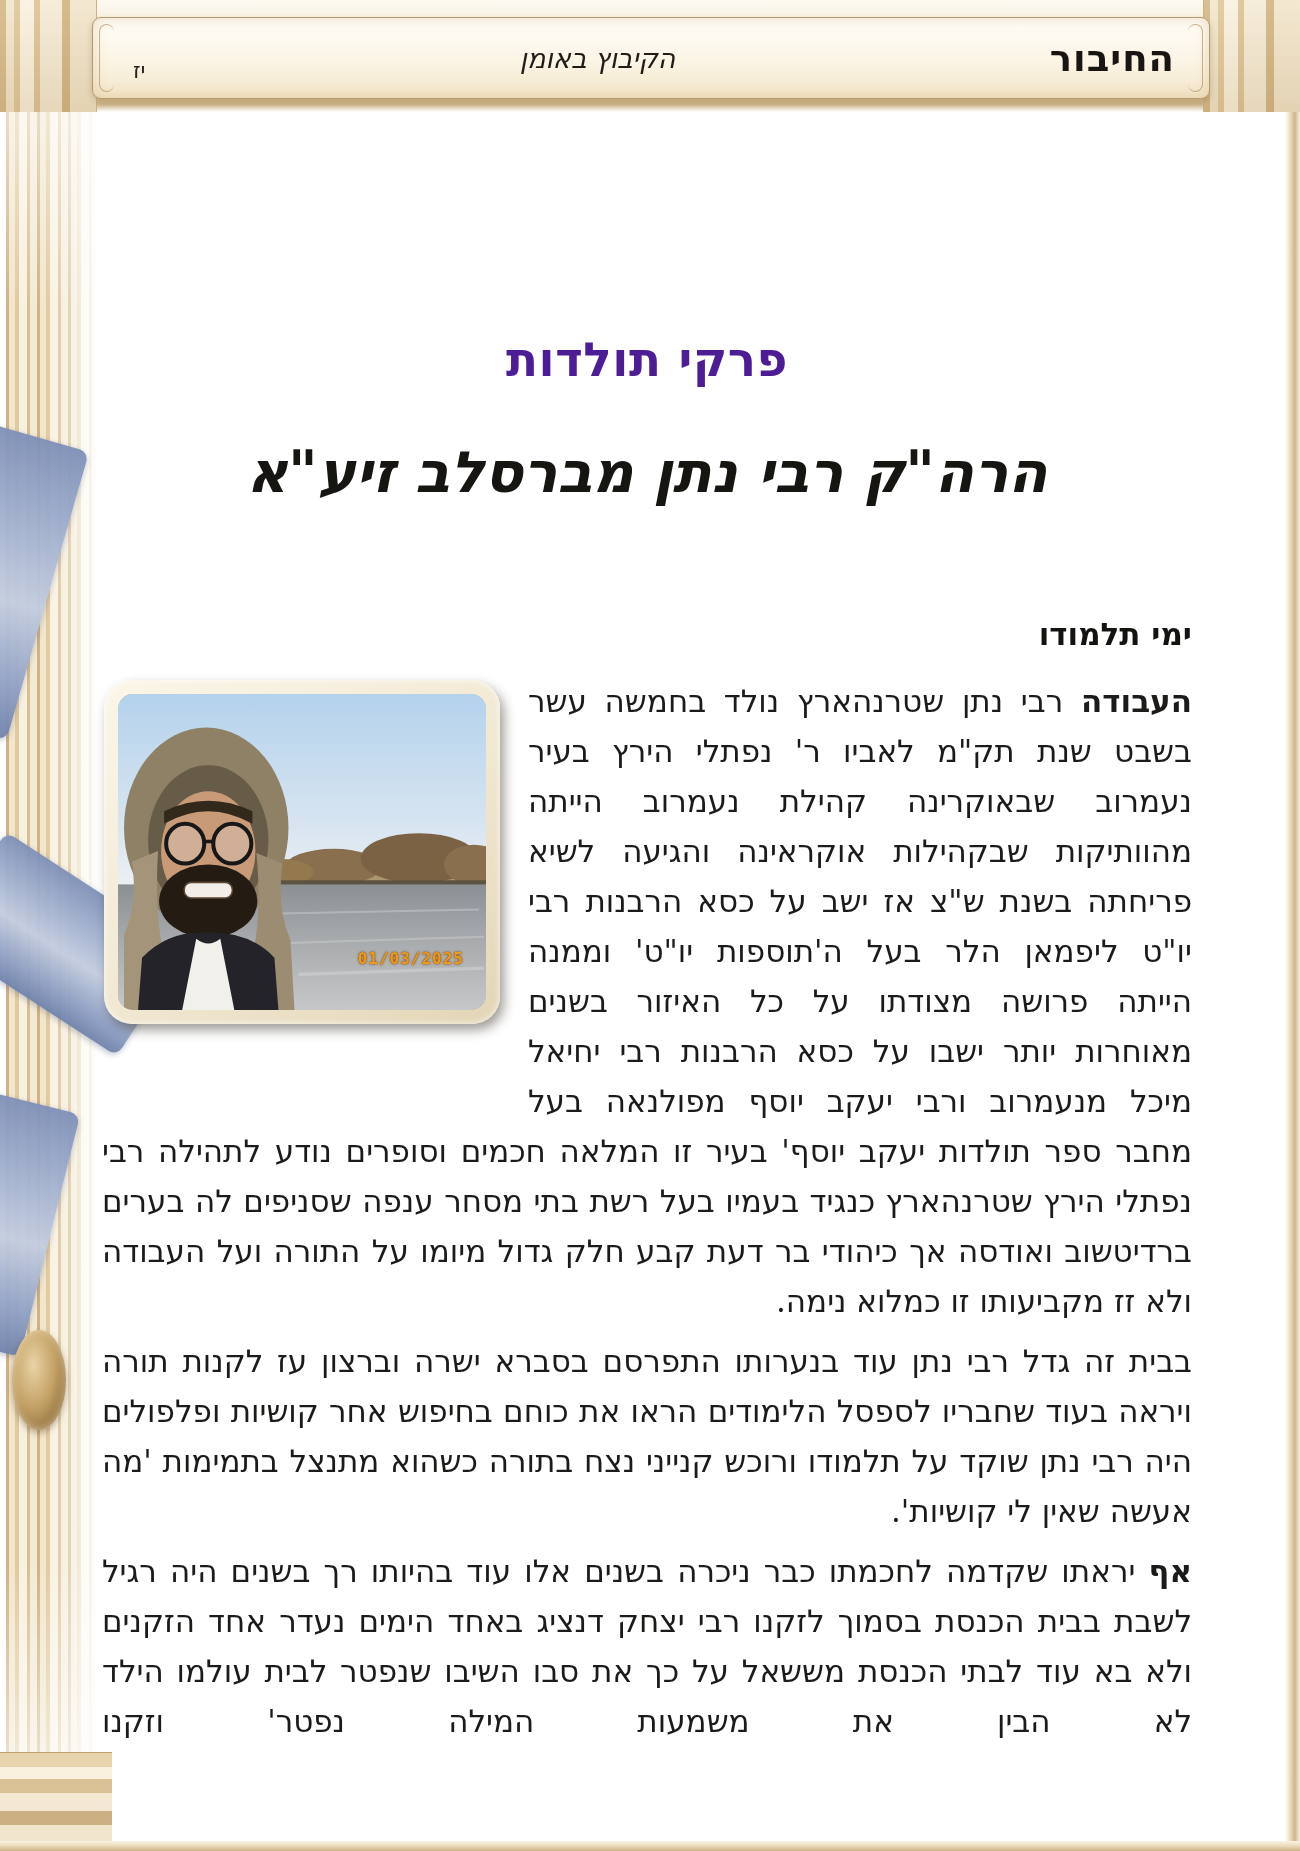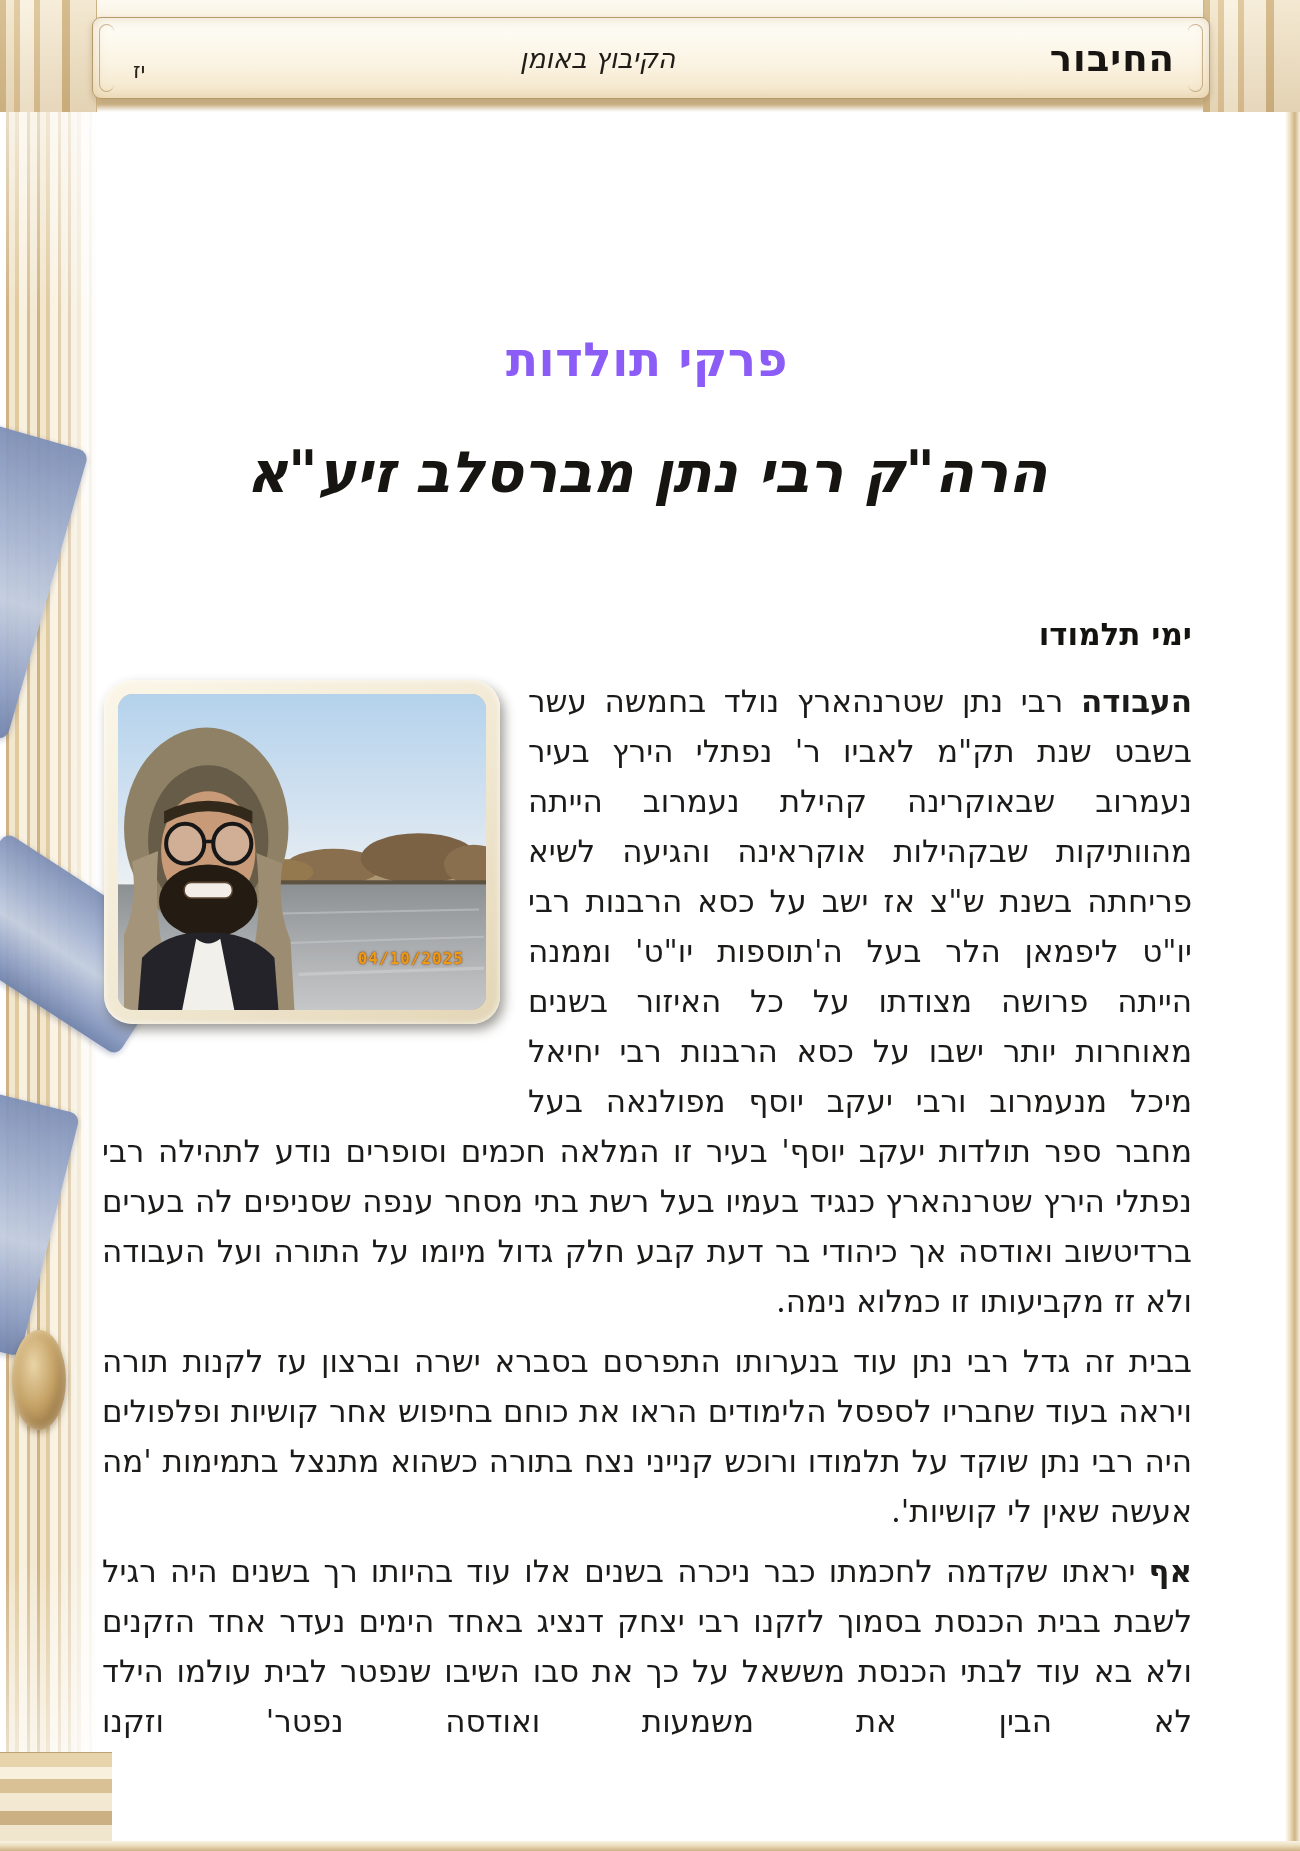--- a/index.html
+++ b/index.html
@@ -79,21 +79,21 @@
   .bottom-border{
     position:absolute;left:0;right:0;bottom:0;height:10px;
     background:linear-gradient(0deg,#cdb285 0%,#ecddbd 55%,#f9f3e5 100%);
   }
   
   .content{
     position:absolute;top:112px;left:102px;width:1090px;direction:rtl;
   }
   .article-title{
     margin:218px 0 18px 0;text-align:center;font-size:47px;font-weight:bold;
-    letter-spacing:.5px;color:#8b5cf6;line-height:60px;
+    letter-spacing:.5px;color:#4c1d95;line-height:60px;
   }
   .article-subtitle{
     margin:36px 0 0 0;text-align:center;font-size:57px;font-weight:bold;
     font-style:italic;color:#171511;line-height:92px;
   }
   .section-heading{
     margin:96px 0 0 0;text-align:right;font-size:31px;font-weight:bold;
     color:#141310;line-height:40px;
   }
   .body-text{margin-top:22px;font-size:31px;line-height:50px;text-align:justify;color:#1c1b19;}
@@ -191,32 +191,32 @@
               <ellipse cx="90" cy="150" rx="47" ry="57" fill="#c89a77"></ellipse>
               <path d="M46,124 Q90,100 134,124 L134,112 Q90,92 46,112 Z" fill="#33291b"></path>
               <ellipse cx="90" cy="198" rx="49" ry="35" fill="#241c13"></ellipse>
               <rect x="66" y="180" width="48" height="15" rx="7" fill="#f3efe8" stroke="#5a4632" stroke-width="1.5"></rect>
               <circle cx="67" cy="143" r="19" fill="rgba(230,238,245,0.25)" stroke="#171717" stroke-width="4"></circle>
               <circle cx="114" cy="143" r="19" fill="rgba(230,238,245,0.25)" stroke="#171717" stroke-width="4"></circle>
               <line x1="86" y1="141" x2="95" y2="141" stroke="#171717" stroke-width="3.5"></line>
               <path d="M20,302 L24,252 Q50,226 88,228 Q130,226 156,252 L160,302 Z" fill="#232329"></path>
               <path d="M64,302 L78,234 Q90,243 102,234 L116,302 Z" fill="#f2f0ea"></path>
             </svg>
-            <span class="date-stamp">04/10/2025</span>
+            <span class="date-stamp">01/03/2025</span>
           </span>
         </span>
         <span class="lead">העבודה</span>
         <span>רבי נתן שטרנהארץ נולד בחמשה עשר בשבט שנת תק"מ לאביו ר' נפתלי הירץ בעיר נעמרוב שבאוקרינה קהילת נעמרוב הייתה מהוותיקות שבקהילות אוקראינה והגיעה לשיא פריחתה בשנת ש"צ אז ישב על כסא הרבנות רבי יו"ט ליפמאן הלר בעל ה'תוספות יו"ט' וממנה הייתה פרושה מצודתו על כל האיזור בשנים מאוחרות יותר ישבו על כסא הרבנות רבי יחיאל מיכל מנעמרוב ורבי יעקב יוסף מפולנאה בעל מחבר ספר תולדות יעקב יוסף' בעיר זו המלאה חכמים וסופרים נודע לתהילה רבי נפתלי הירץ שטרנהארץ כנגיד בעמיו בעל רשת בתי מסחר ענפה שסניפים לה בערים ברדיטשוב ואודסה אך כיהודי בר דעת קבע חלק גדול מיומו על התורה ועל העבודה ולא זז מקביעותו זו כמלוא נימה.</span>
       </p>
 
       <p>
         <span class="lead"></span>
         <span>בבית זה גדל רבי נתן עוד בנערותו התפרסם בסברא ישרה וברצון עז לקנות תורה ויראה בעוד שחבריו לספסל הלימודים הראו את כוחם בחיפוש אחר קושיות ופלפולים היה רבי נתן שוקד על תלמודו ורוכש קנייני נצח בתורה כשהוא מתנצל בתמימות 'מה אעשה שאין לי קושיות'.</span>
       </p>
 
       <p class="cont">
         <span class="lead">אף</span>
-        <span>יראתו שקדמה לחכמתו כבר ניכרה בשנים אלו עוד בהיותו רך בשנים היה רגיל לשבת בבית הכנסת בסמוך לזקנו רבי יצחק דנציג באחד הימים נעדר אחד הזקנים ולא בא עוד לבתי הכנסת מששאל על כך את סבו השיבו שנפטר לבית עולמו הילד לא הבין את משמעות ואודסה נפטר' וזקנו</span>
+        <span>יראתו שקדמה לחכמתו כבר ניכרה בשנים אלו עוד בהיותו רך בשנים היה רגיל לשבת בבית הכנסת בסמוך לזקנו רבי יצחק דנציג באחד הימים נעדר אחד הזקנים ולא בא עוד לבתי הכנסת מששאל על כך את סבו השיבו שנפטר לבית עולמו הילד לא הבין את משמעות המילה נפטר' וזקנו</span>
       </p>
     </div>
   </div>
 
 </div>
 
 </body></html>

